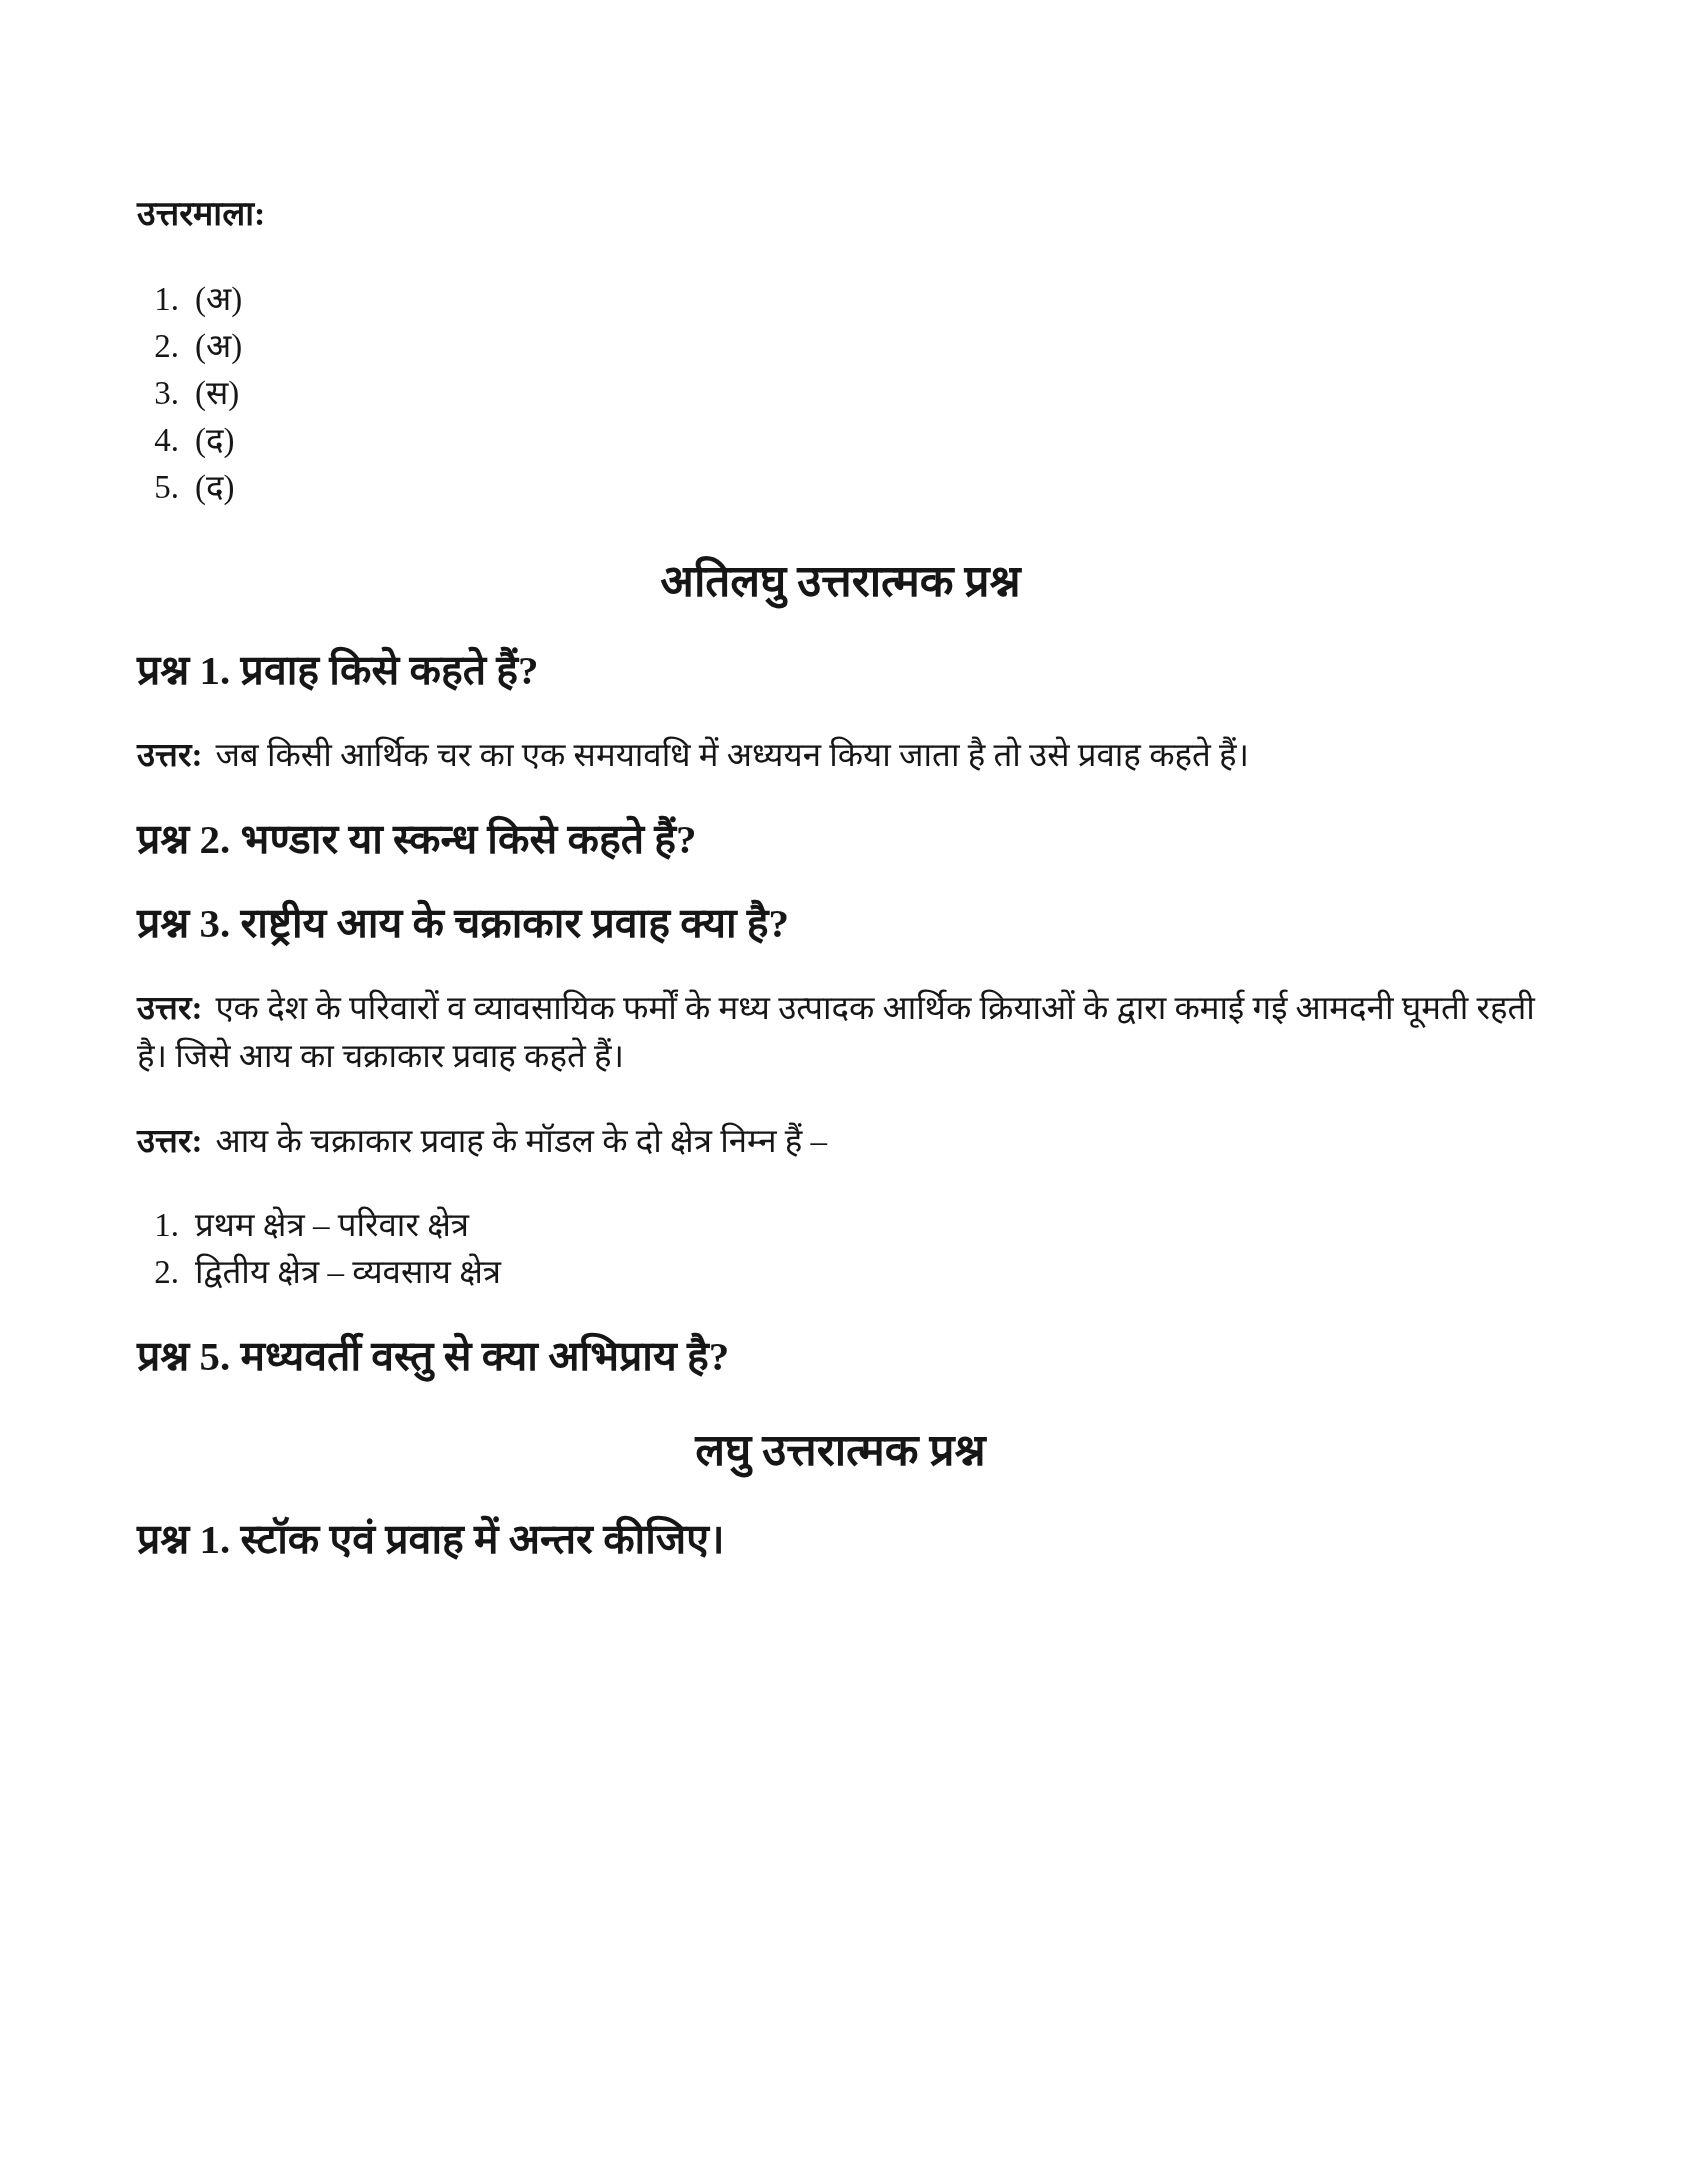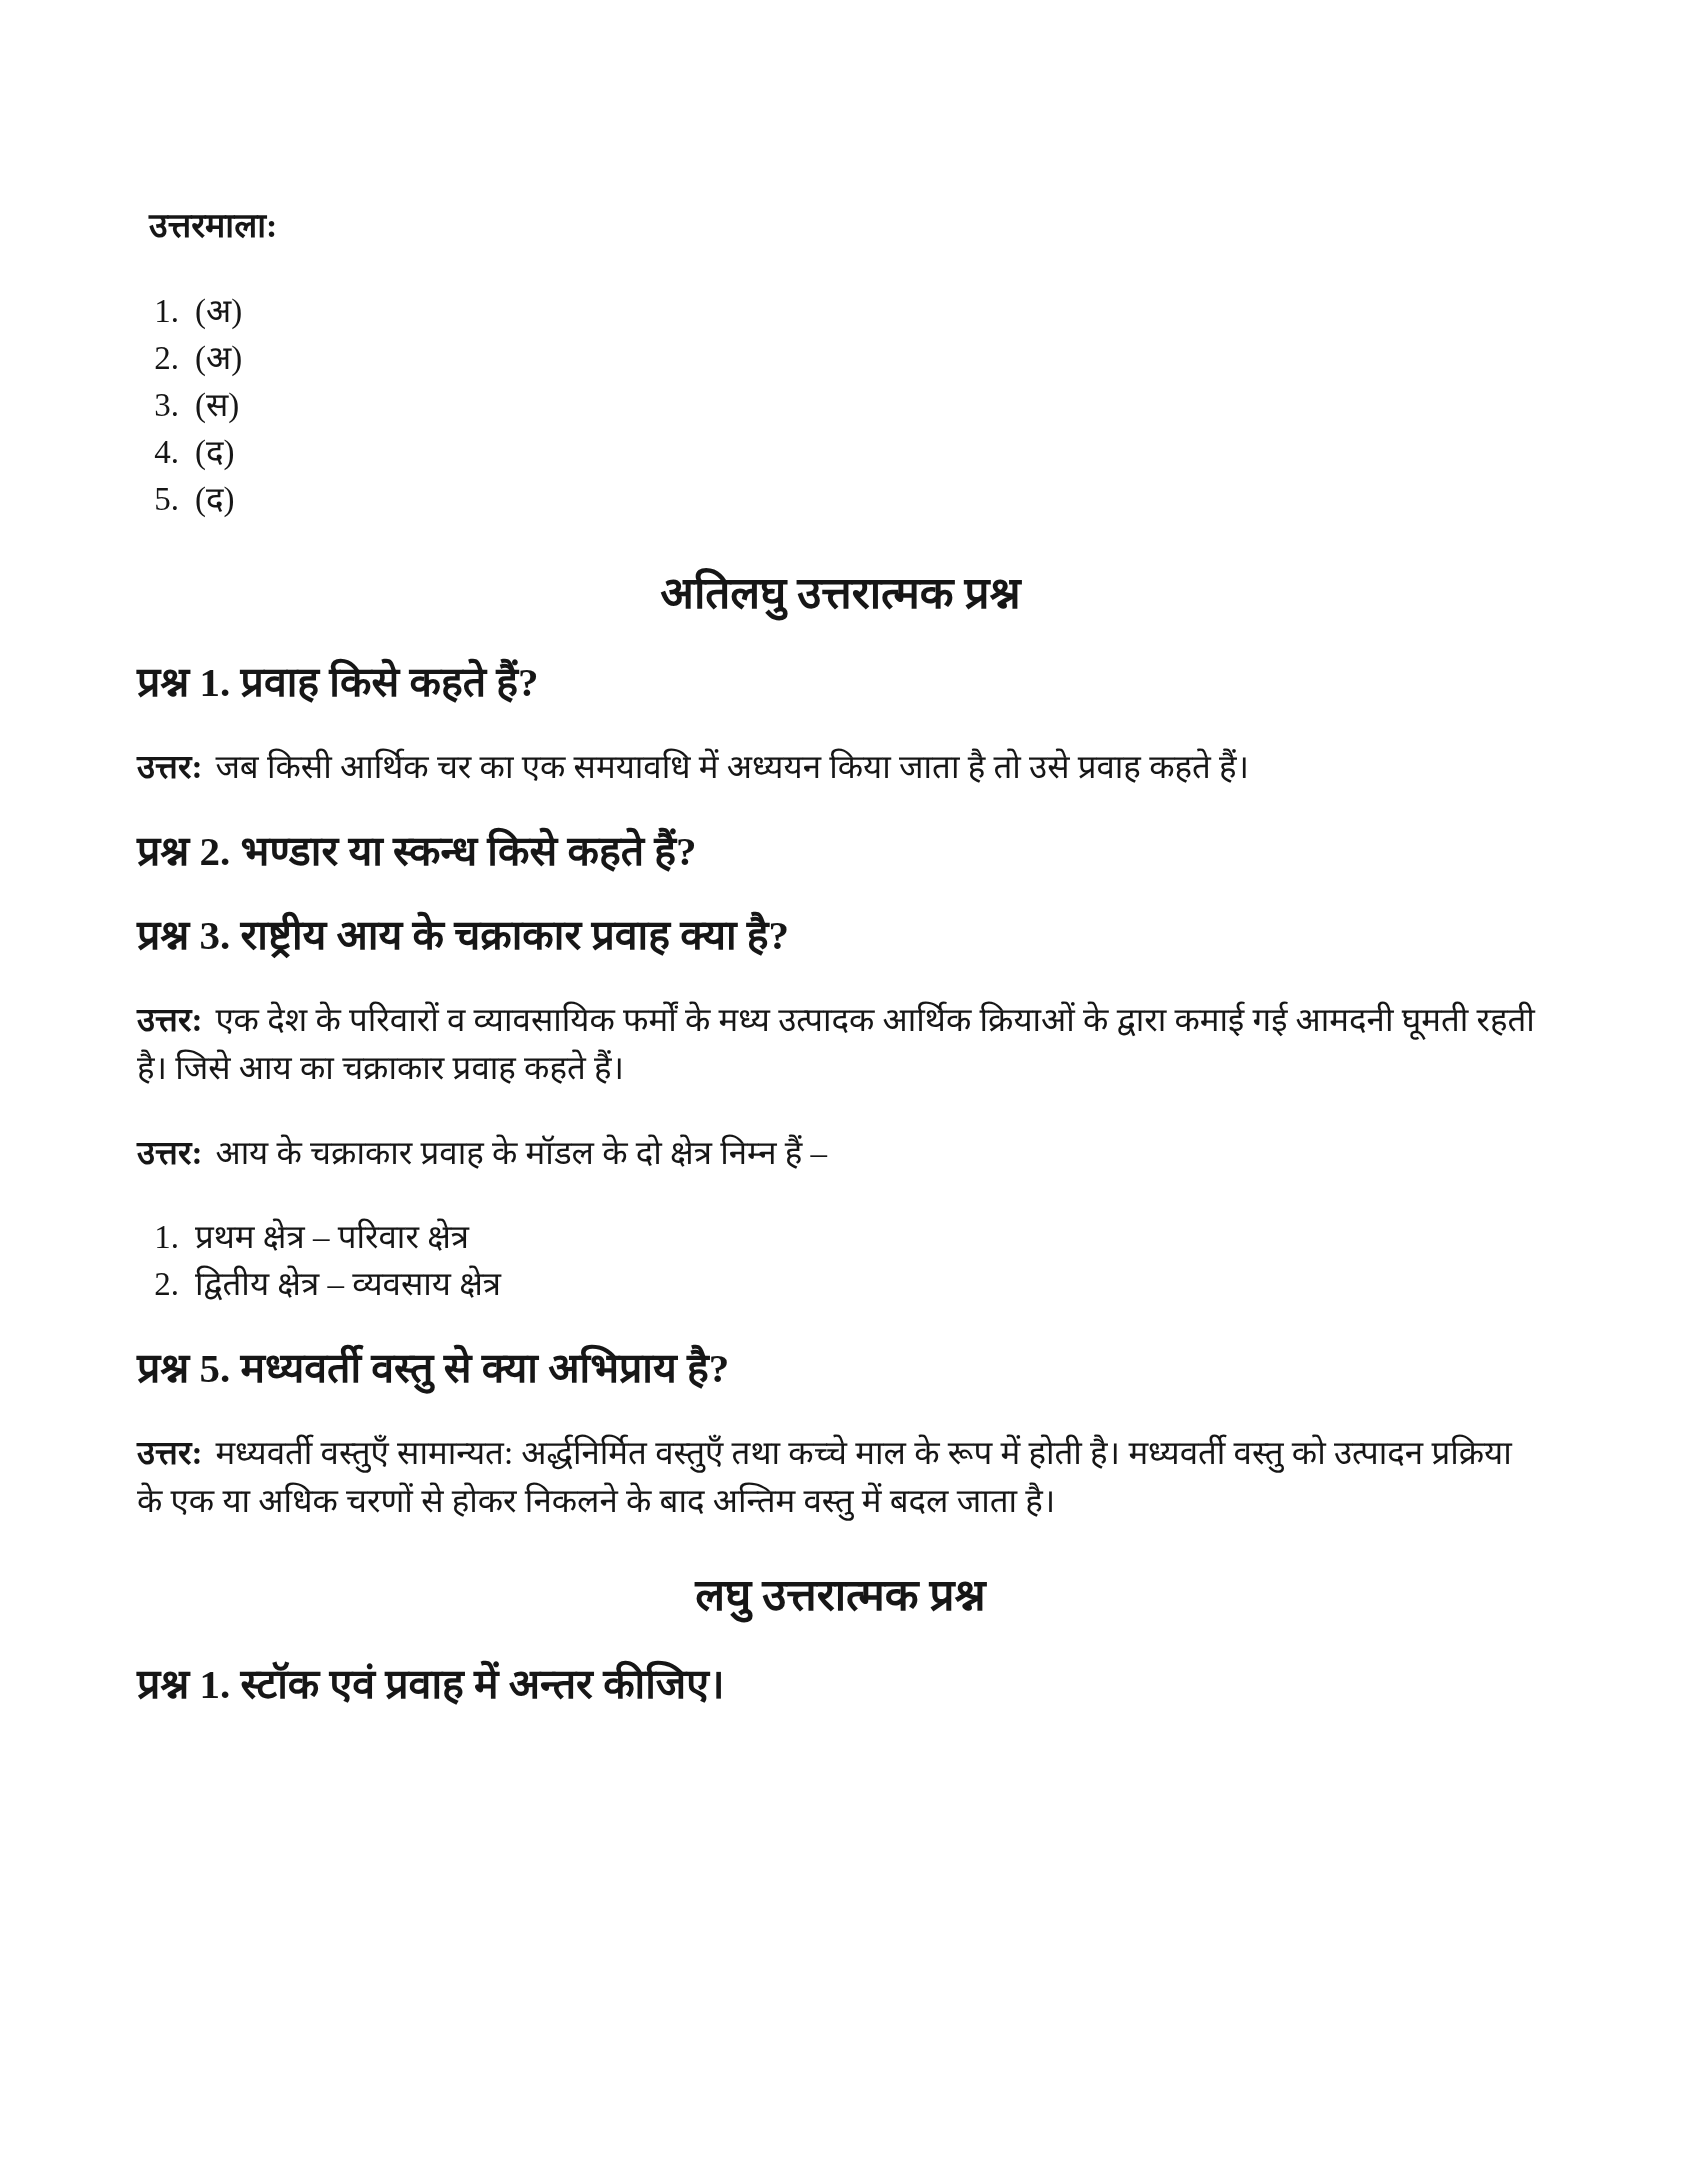--- a/index.html
+++ b/index.html
@@ -18,21 +18,21 @@
     box-sizing: border-box;
     width: 1683px;
     height: 2178px;
     padding: 190px 139px 0 137px;
     background: #ffffff;
   }
   .doc-title {
     font-size: 34px;
     font-weight: 700;
     line-height: 48px;
-    margin: 12px;
+    margin: 0;
   }
   .answer-key-list {
     margin: 38px 0 0 0;
     padding: 0;
   }
   .ak-row, .sub-row {
     display: flex;
     align-items: baseline;
     font-size: 33px;
     line-height: 47px;
@@ -120,20 +120,19 @@
       <span class="row-num">1.</span>
       <span class="row-text">प्रथम क्षेत्र – परिवार क्षेत्र</span>
     </div>
     <div class="sub-row">
       <span class="row-num">2.</span>
       <span class="row-text">द्वितीय क्षेत्र – व्यवसाय क्षेत्र</span>
     </div>
   </div>
 
   <p class="q">प्रश्न 5. मध्यवर्ती वस्तु से क्या अभिप्राय है?</p>
-  <p class="a"><strong class="a-label">उत्तर:</strong><span class="a-text">मध्यवर्ती वस्तुएँ सामान्यत: अर्द्धनिर्मित वस्तुएँ तथा कच्चे माल के रूप में होती है। मध्यवर्ती वस्तु को उत्पादन प्रक्रिया के एक या अधिक चरणों से होकर निकलने के बाद अन्तिम वस्तु में बदल जाता है।</span></p>
 
   <h2 class="section-heading">लघु उत्तरात्मक प्रश्न</h2>
 
   <p class="q">प्रश्न 1. स्टॉक एवं प्रवाह में अन्तर कीजिए।</p>
 
 </div>
 
 
 </body></html>

